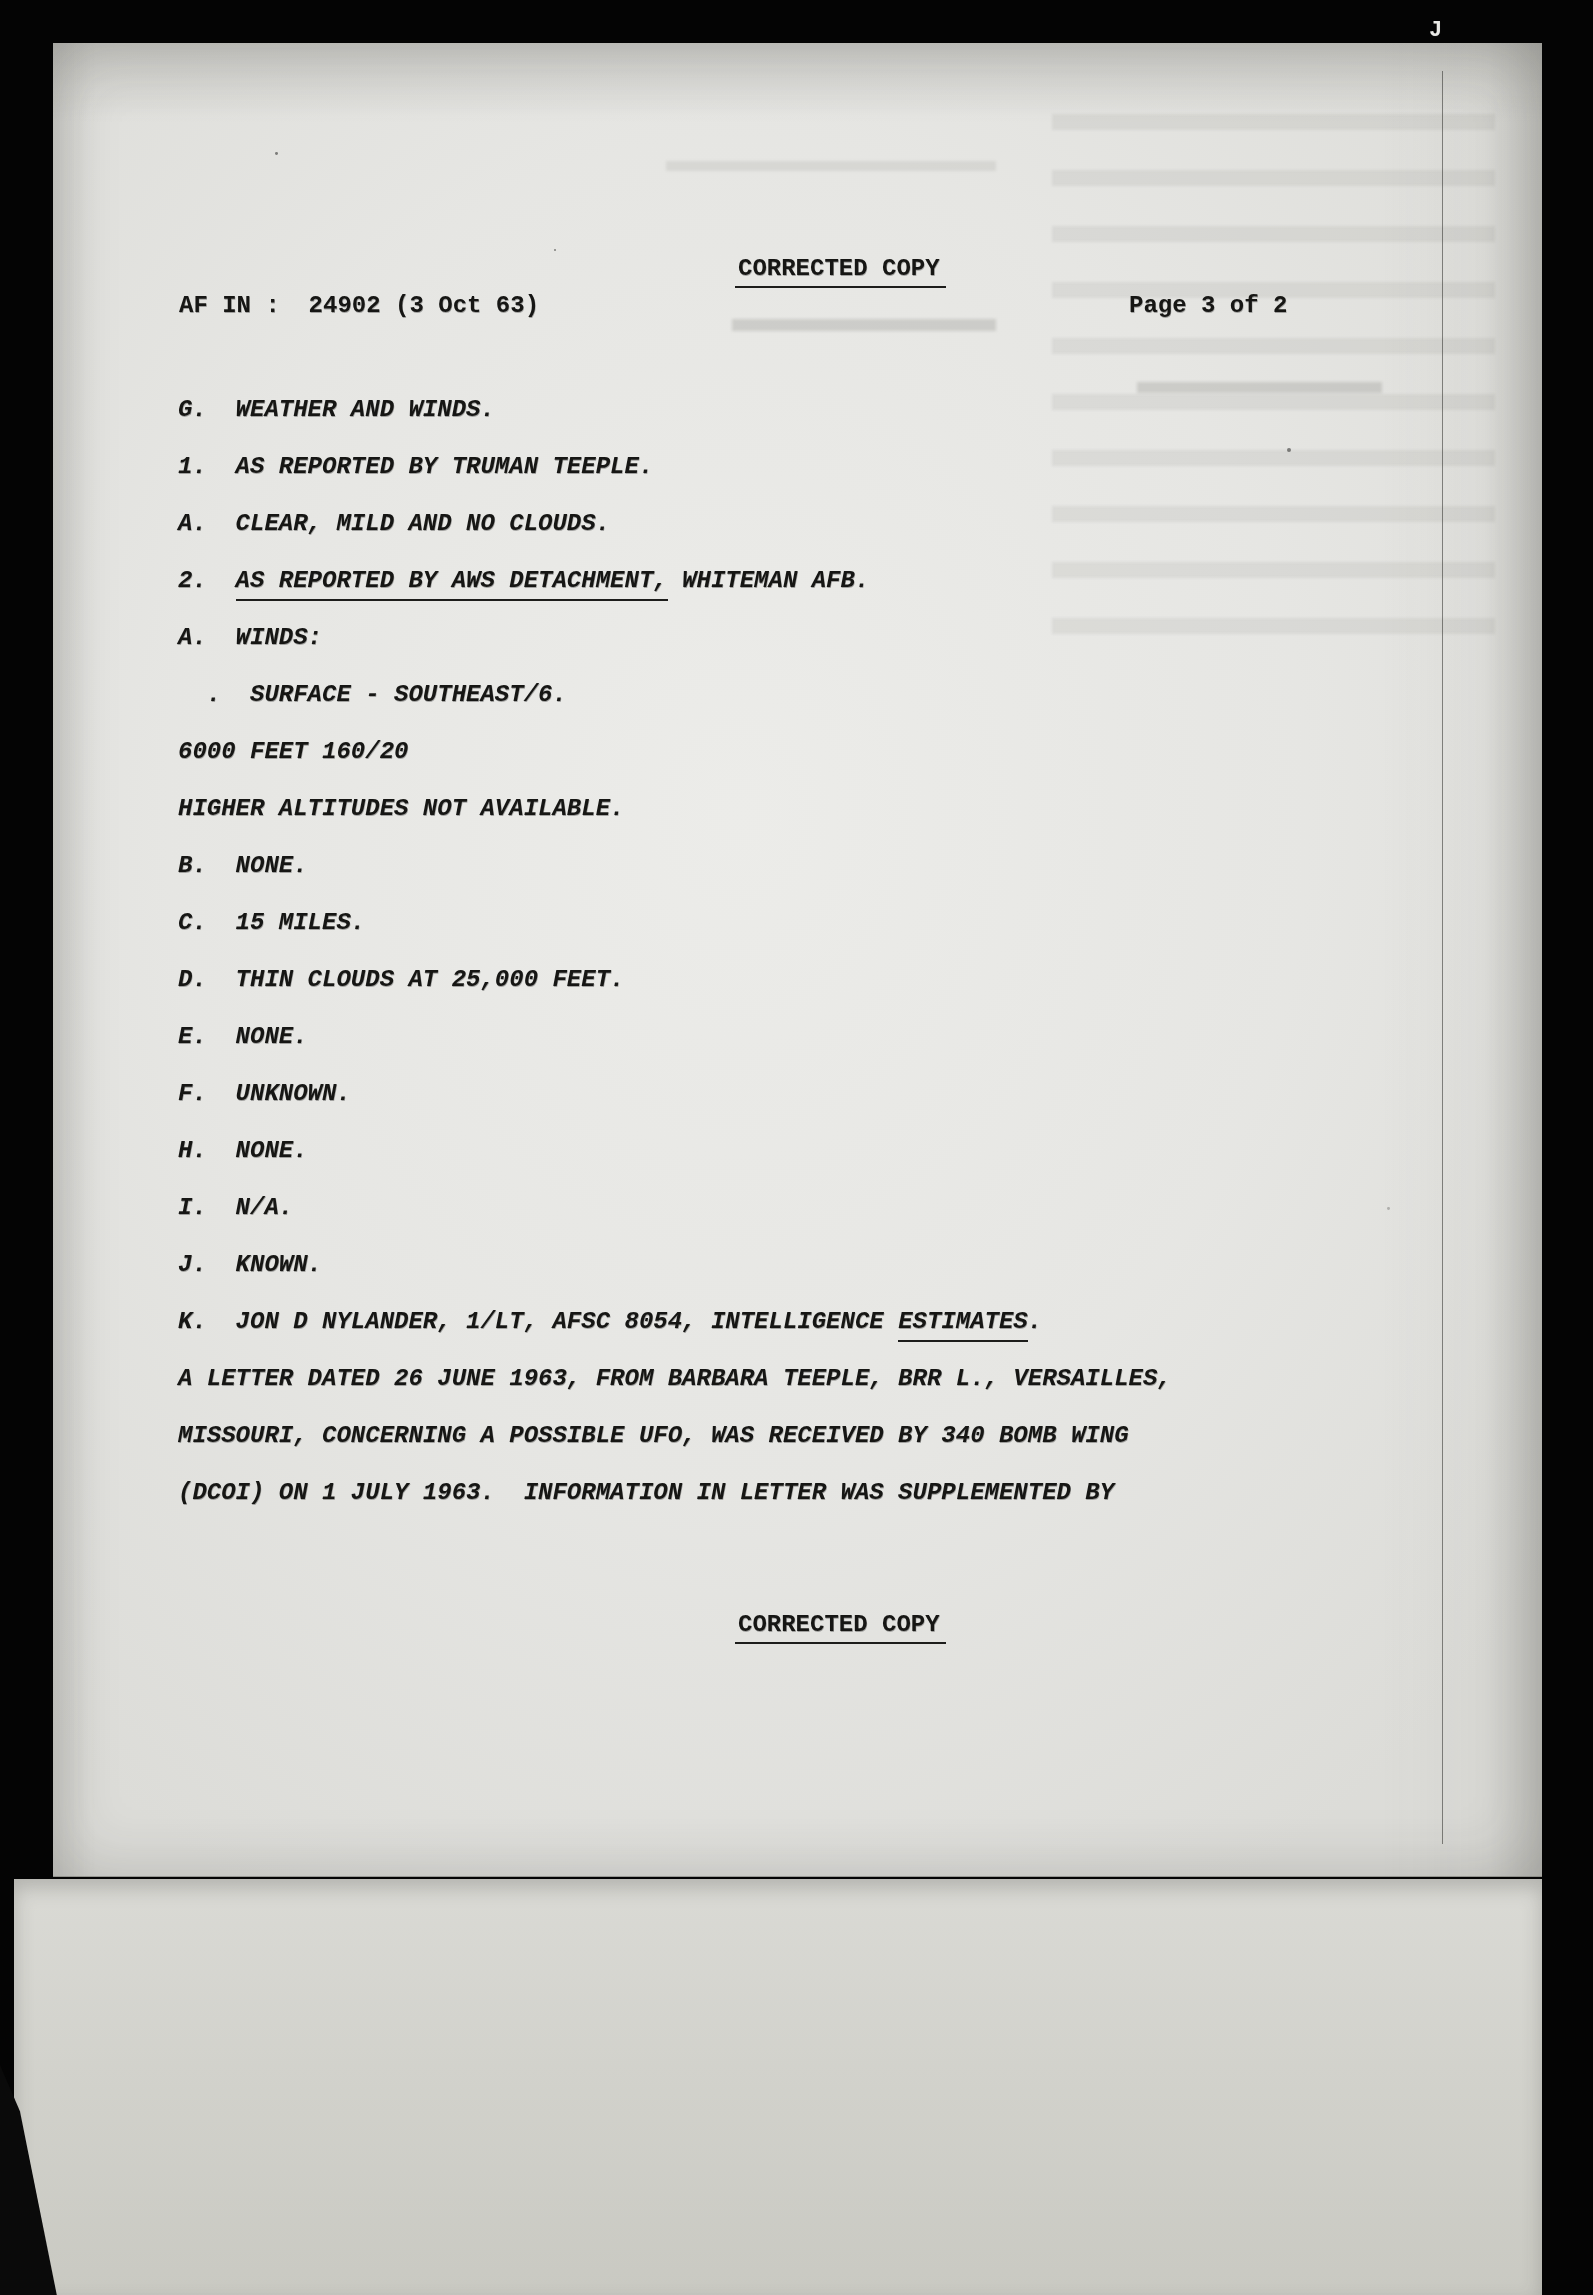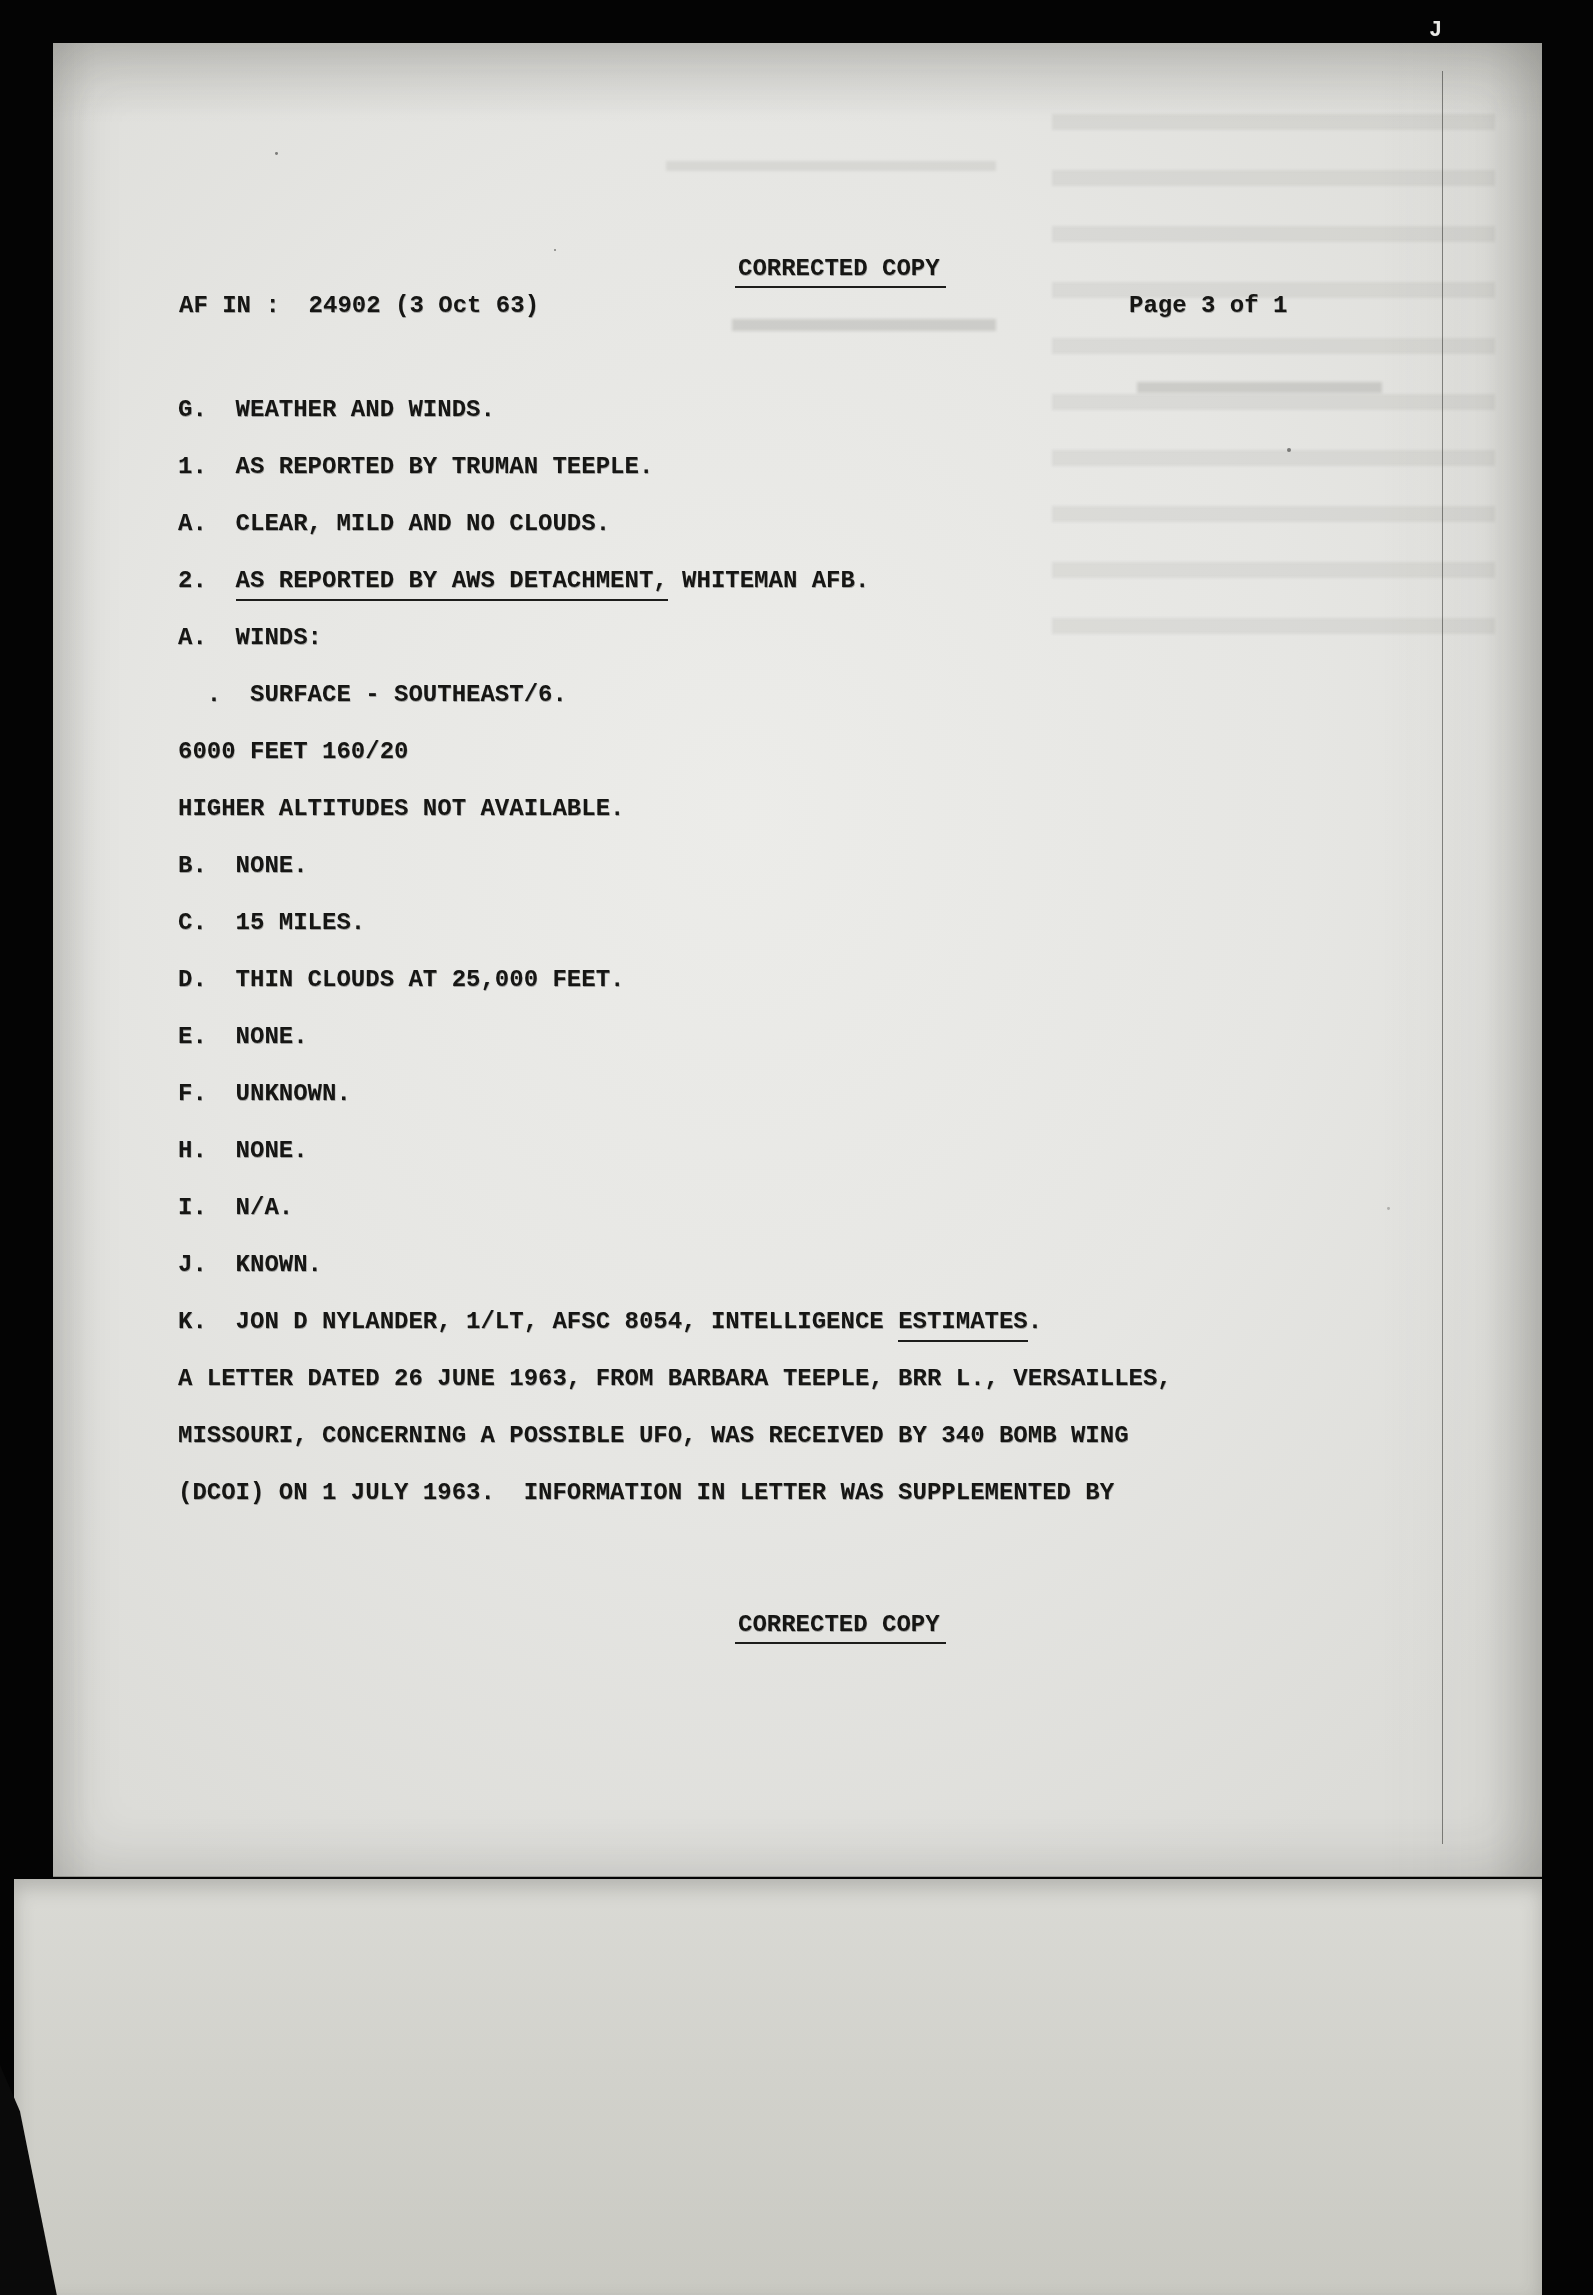--- a/index.html
+++ b/index.html
@@ -30,21 +30,21 @@
   .typed { color:#161614; font-weight:700; font-size:24px; white-space:pre;
            text-shadow: 0.5px 0.5px 0 rgba(30,30,28,0.35); }
 
   .header-copy { position:absolute; top:185px; left:0; width:100%; text-align:center; }
   .header-copy .u-wrap, .footer-copy .u-wrap {
     display:inline-block; border-bottom:2.4px solid #1d1d1b; padding:0 6.6px 3.8px 2.8px; }
 
   .ref-row { position:absolute; top:249px; left:126px; line-height:28px; }
   .page-label { position:absolute; top:249px; left:1076px; line-height:28px; }
 
-  .body-lines { position:absolute; top:338px; left:125px; line-height:57px; }
+  .body-lines { position:absolute; top:338px; left:125px; line-height:57px;font-style:italic; }
   .body-lines .line { white-space:pre; }
   .body-lines .u { border-bottom:2.4px solid #1d1d1b; padding-bottom:5px; }
 
   .footer-copy { position:absolute; top:1541px; left:0; width:100%; text-align:center; }
 
   
   .fold-line { position:absolute; left:1442px; top:71px; width:1.4px; height:1773px;
                background:rgba(45,45,42,0.55); }
   .ghost-block {
     position:absolute; left:999px; top:71px; width:443px; height:542px;
@@ -86,21 +86,21 @@
     <div class="speck sp2"></div>
     <div class="speck sp3"></div>
     <div class="speck sp4"></div>
 
     <div class="header-copy typed">
       <span class="u-wrap">CORRECTED COPY</span>
     </div>
 
     <div class="ref-row typed">AF IN :  24902 (3 Oct 63)</div>
 
-    <div class="page-label typed">Page 3 of 1</div>
+    <div class="page-label typed">Page 3 of 2</div>
 
     <div class="body-lines typed"><div class="line"><span>G.  WEATHER AND WINDS.</span></div><div class="line"><span>1.  AS REPORTED BY TRUMAN TEEPLE.</span></div><div class="line"><span>A.  CLEAR, MILD AND NO CLOUDS.</span></div><div class="line"><span>2.  </span><span class="u">AS REPORTED BY AWS DETACHMENT,</span><span> WHITEMAN AFB.</span></div><div class="line"><span>A.  WINDS:</span></div><div class="line"><span>  .  SURFACE - SOUTHEAST/6.</span></div><div class="line"><span>6000 FEET 160/20</span></div><div class="line"><span>HIGHER ALTITUDES NOT AVAILABLE.</span></div><div class="line"><span>B.  NONE.</span></div><div class="line"><span>C.  15 MILES.</span></div><div class="line"><span>D.  THIN CLOUDS AT 25,000 FEET.</span></div><div class="line"><span>E.  NONE.</span></div><div class="line"><span>F.  UNKNOWN.</span></div><div class="line"><span>H.  NONE.</span></div><div class="line"><span>I.  N/A.</span></div><div class="line"><span>J.  KNOWN.</span></div><div class="line"><span>K.  JON D NYLANDER, 1/LT, AFSC 8054, INTELLIGENCE </span><span class="u">ESTIMATES</span><span>.</span></div><div class="line"><span>A LETTER DATED 26 JUNE 1963, FROM BARBARA TEEPLE, BRR L., VERSAILLES,</span></div><div class="line"><span>MISSOURI, CONCERNING A POSSIBLE UFO, WAS RECEIVED BY 340 BOMB WING</span></div><div class="line"><span>(DCOI) ON 1 JULY 1963.  INFORMATION IN LETTER WAS SUPPLEMENTED BY</span></div></div>
 
     <div class="footer-copy typed">
       <span class="u-wrap">CORRECTED COPY</span>
     </div>
   </div>
 
   <div class="fold-line"></div>
 

